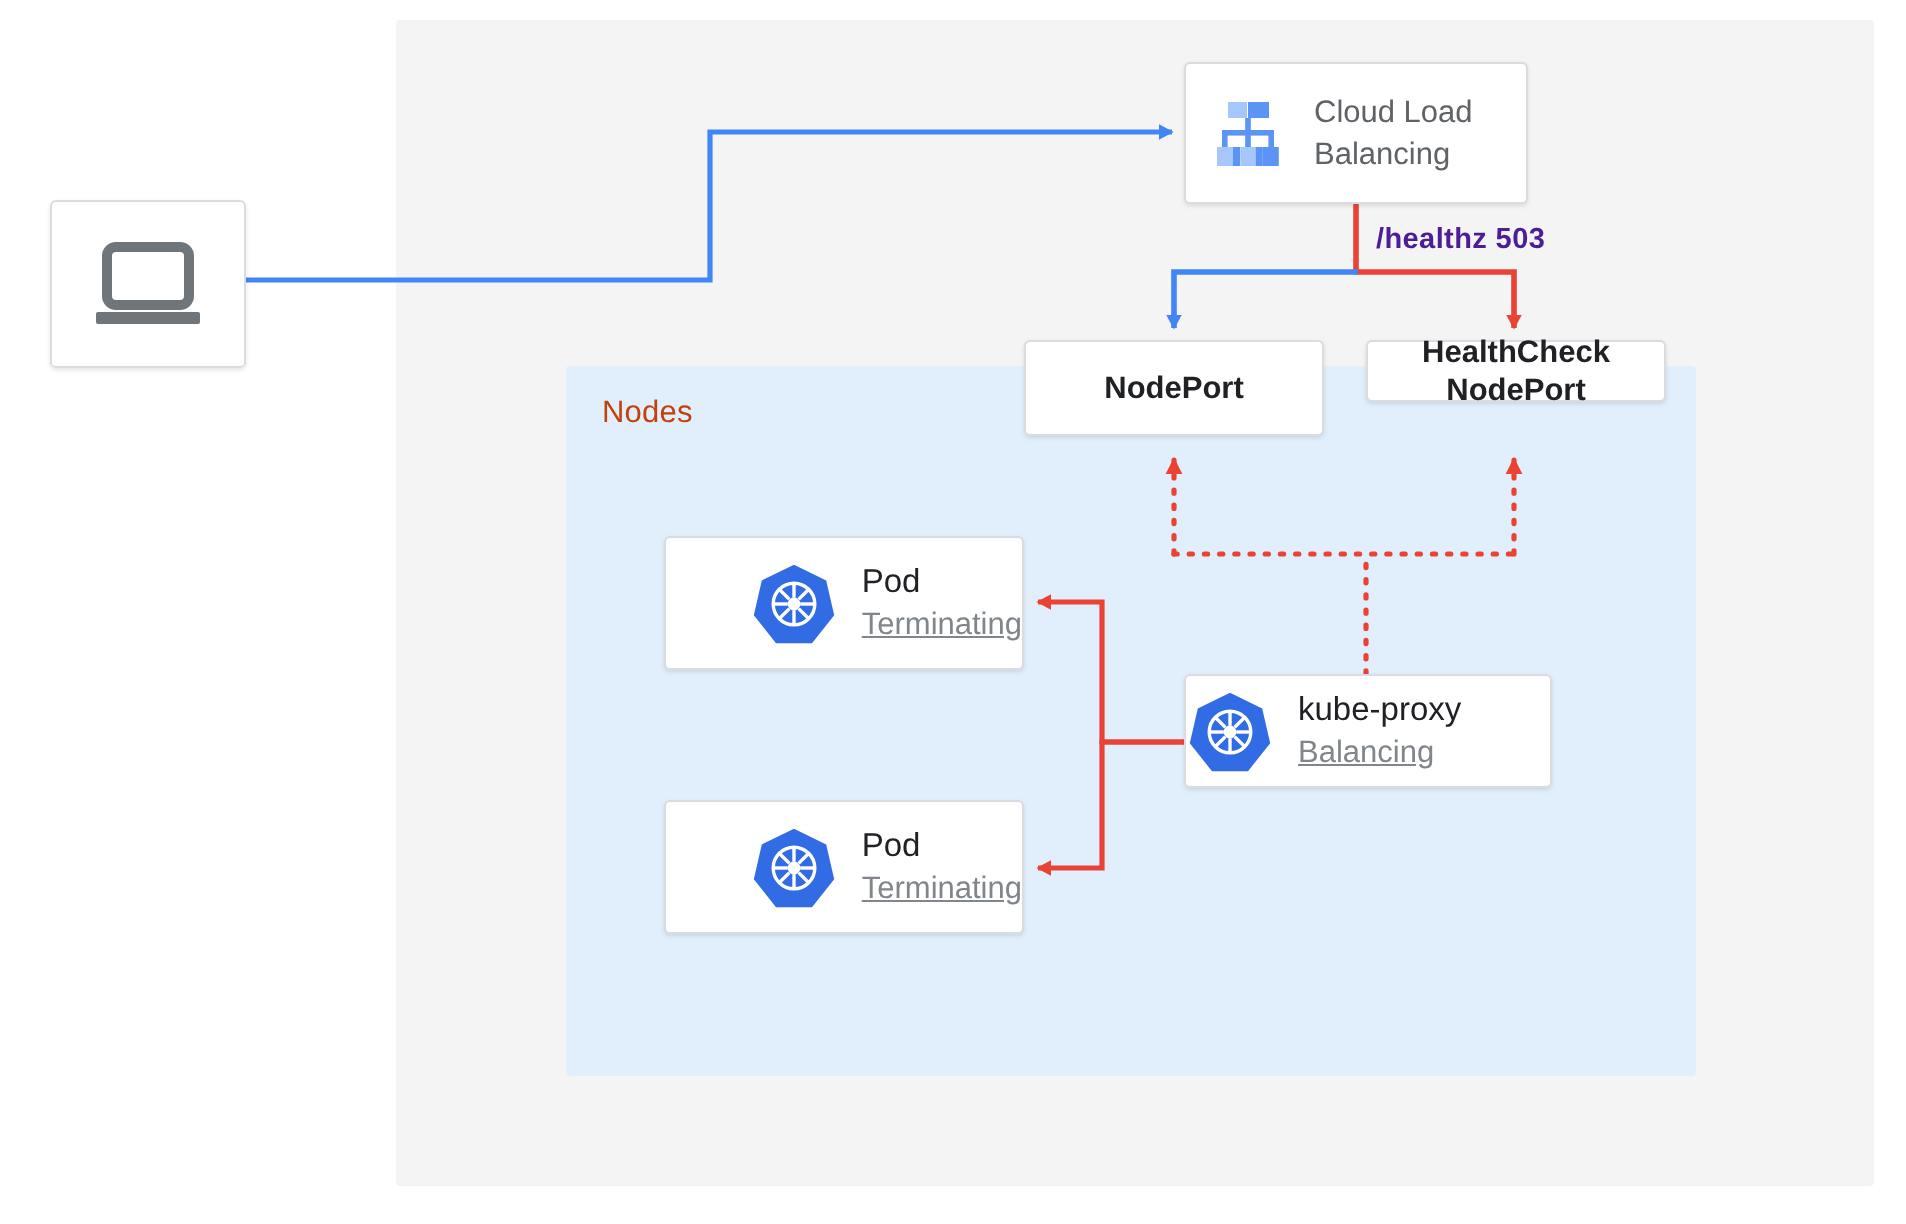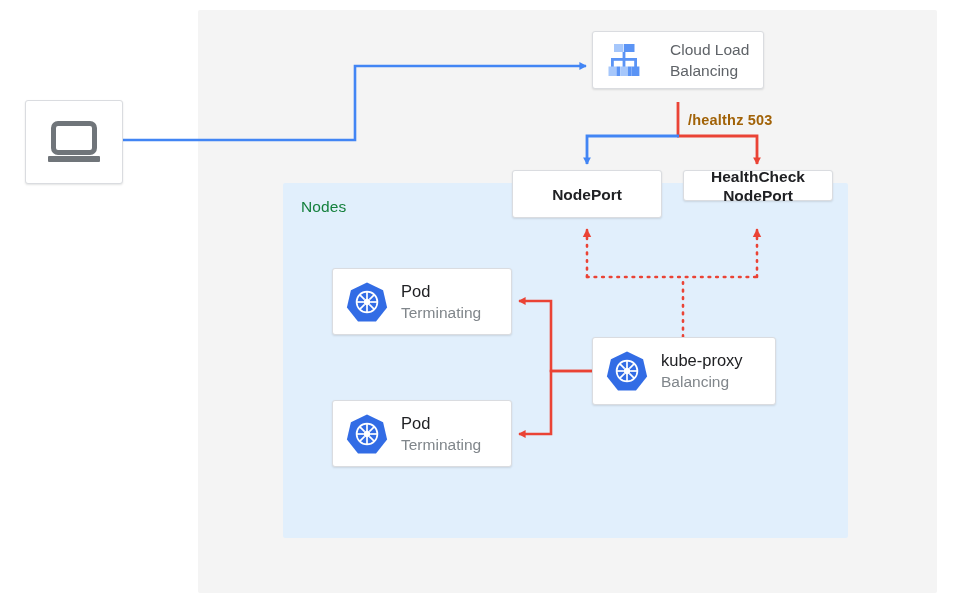--- a/index.html
+++ b/index.html
@@ -33,21 +33,21 @@
     position: absolute;
     left: 283px; top: 183px;
     width: 565px; height: 355px;
     background: #e1effc;
     border-radius: 2px;
   }
   .nodes-label {
     position: absolute;
     left: 301px; top: 198px;
     font-size: 15.5px;
-    color: #15803d;
+    color: #c2410c;
     letter-spacing: .1px;
   }
 
   
   .card {
     position: absolute;
     background: #ffffff;
     border: 1px solid #dadce0;
     border-radius: 3px;
     box-sizing: border-box;
@@ -63,23 +63,22 @@
   
   .laptop-card {
     left: 25px; top: 100px;
     width: 98px; height: 84px;
     justify-content: center;
   }
 
   
   .clb-card {
     left: 592px; top: 31px;
-    width: 172px; height: 58px;
+    width: 172px; height: 71px;
     padding-left: 10px;
-    gap: 13px;
   }
   .clb-text {
     font-size: 15.5px;
     color: #5f6368;
     line-height: 21px;
     margin-left: 12px;
     white-space: pre-line;
   }
 
   
@@ -99,41 +98,43 @@
     color: #202124;
     line-height: 19px;
     white-space: pre-line;
   }
 
   
   .pod-card {
     left: 332px;
     width: 180px; height: 67px;
     padding-left: 12px;
+    justify-content: flex-end;
   }
   .pod-card.pod1 { top: 268px; }
   .pod-card.pod2 { top: 400px; }
   .kp-card {
     left: 592px; top: 337px;
-    width: 184px; height: 68px;
-    padding-left: 12px;
+    width: 184px; height: 57px;
+    padding-left: 0;
   }
   .twoline {
     margin-left: 12px;
     line-height: 22px;
   }
   .twoline .t1 {
     font-size: 16.5px;
     color: #202124;
     display: block;
   }
   .twoline .t2 {
     font-size: 15.5px;
     color: #80868b;
     display: block;
+    text-decoration: underline;
   }
 
   
   .icon-laptop { width: 56px; height: 44px; display:block; }
   .icon-clb { width: 42px; height: 42px; display:block; }
   .icon-k8s { width: 44px; height: 44px; display:block; flex: 0 0 auto; }
 
   
   #connectors {
     position: absolute;
@@ -178,21 +179,21 @@
     <path d="M587,277 L757,277" fill="none" stroke="#EA4335" stroke-width="2.6" stroke-dasharray="1.6 6" stroke-linecap="round"></path>
 
     <path d="M587,277 L587,230" fill="none" stroke="#EA4335" stroke-width="2.6" stroke-dasharray="1.6 6" stroke-linecap="round" marker-end="url(#arrow-red-dot)"></path>
 
     <path d="M757,277 L757,230" fill="none" stroke="#EA4335" stroke-width="2.6" stroke-dasharray="1.6 6" stroke-linecap="round" marker-end="url(#arrow-red-dot)"></path>
 
     <path d="M592,371 L551,371 L551,301 L519,301" fill="none" stroke="#EA4335" stroke-width="2.6" marker-end="url(#arrow-red)"></path>
     <path d="M592,371 L551,371 L551,434 L519,434" fill="none" stroke="#EA4335" stroke-width="2.6" marker-end="url(#arrow-red)"></path>
   </svg>
 
-  <div style="position:absolute;left:688px;top:112px;font-size:14.5px;font-weight:bold;color:#a16207;letter-spacing:.2px;">/healthz 503</div>
+  <div style="position:absolute;left:688px;top:112px;font-size:14.5px;font-weight:bold;color:#4c1d95;letter-spacing:.2px;">/healthz 503</div>
 
   <div class="card laptop-card">
     <span>
       <svg class="icon-laptop" viewBox="0 0 56 44" aria-hidden="true">
         <rect x="7.5" y="3.5" width="41" height="29" rx="4.5" ry="4.5" fill="#ffffff" stroke="#70757a" stroke-width="5"></rect>
         <rect x="2" y="36" width="52" height="6" rx="1" fill="#70757a"></rect>
       </svg>
     </span>
   </div>
 

